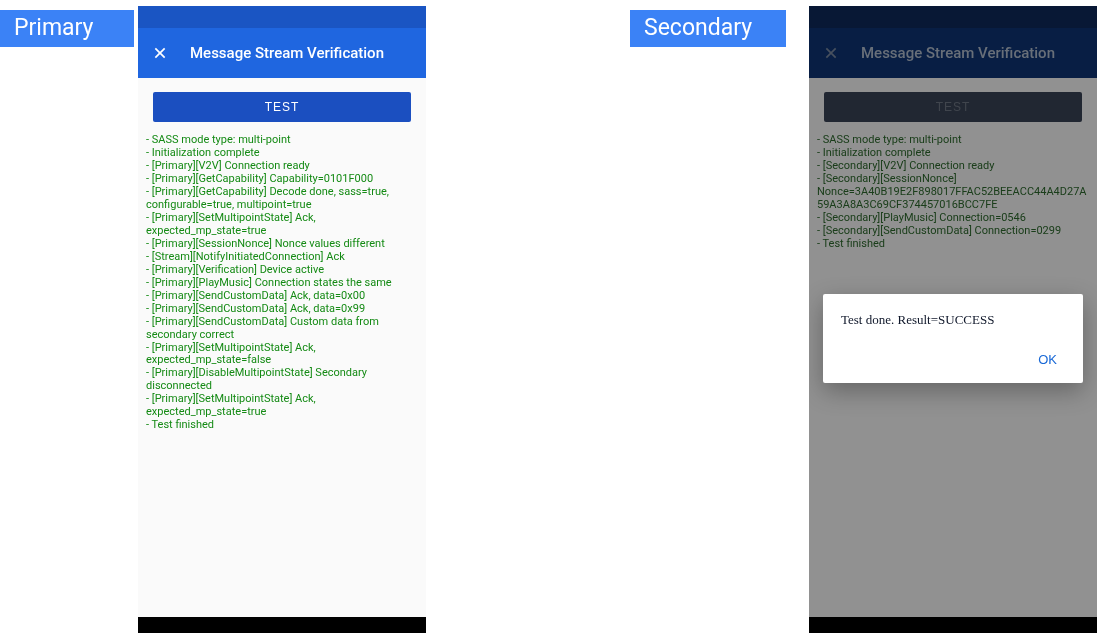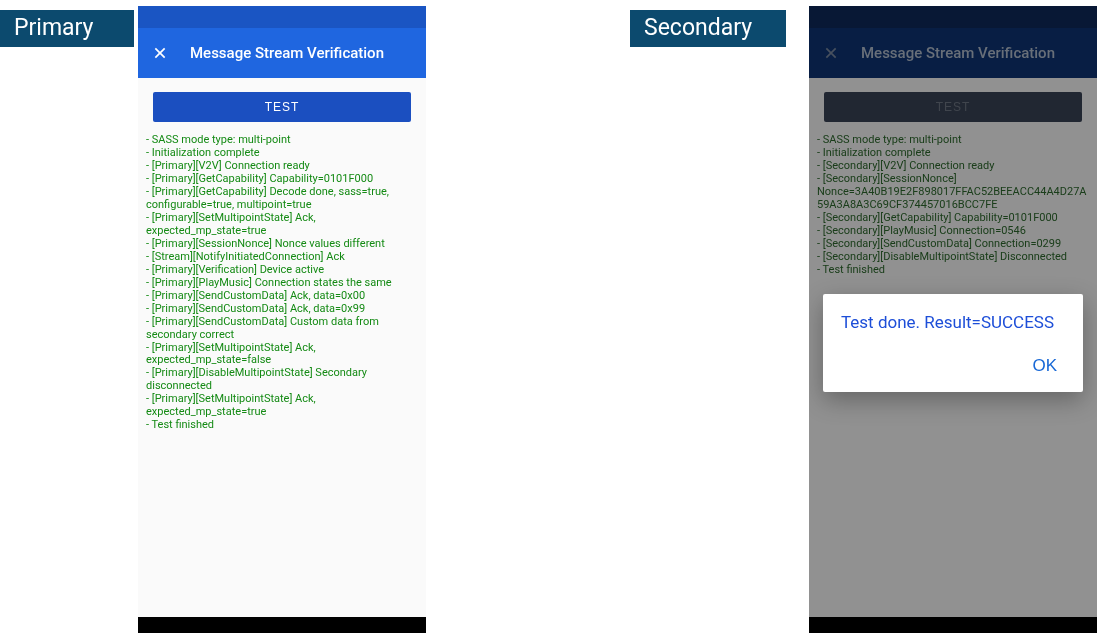--- a/index.html
+++ b/index.html
@@ -7,21 +7,21 @@
       width: 1100px;
       height: 639px;
       background: #fff;
       font-family: Roboto, Arial, sans-serif;
       position: relative;
       overflow: hidden;
     }
     .tag {
       position: absolute;
       top: 10px;
-      background: #0c4a6e;
+      background: #3b82f6;
       color: #fff;
       font-size: 23px;
       padding: 4px 14px 6px 14px;
       font-weight: 400;
     }
     .tag.primary { left: 0; width: 134px; }
     .tag.secondary { left: 630px; width: 156px; }
     .phone {
       position: absolute;
       top: 6px;
@@ -111,32 +111,33 @@
       position: absolute;
       left: 14px; right: 14px;
       top: 288px;
       background: #fff;
       border-radius: 2px;
       padding: 18px 18px 10px 18px;
       box-shadow: 0 8px 24px rgba(0,0,0,0.3);
       z-index: 5;
     }
     .dialog-text {
-      font-size: 17px;
-      color: #1d4ed8;
+      font-size: 13px;
+      color: #0f172a;
       margin-bottom: 18px;
+      font-family: Liberation Serif, serif;
     }
     .dialog-actions {
       text-align: right;
     }
     .dialog-ok {
       background: none;
       border: none;
       color: #1868d6;
-      font-size: 17px;
+      font-size: 13px;
       font-weight: 500;
       padding: 6px 8px;
       cursor: pointer;
     }
   </style>
 </head>
 <body>
 
 <div class="tag primary">Primary</div>
 <div class="tag secondary">Secondary</div>
@@ -188,24 +189,22 @@
     </span>
     <span class="app-title">Message Stream Verification</span>
   </div>
   <div class="content">
     <button class="test-btn">TEST</button>
     <div class="log" id="secondary-log">
         <div> - SASS mode type: multi-point</div>
         <div> - Initialization complete</div>
         <div> - [Secondary][V2V] Connection ready</div>
         <div> - [Secondary][SessionNonce] Nonce=3A40B19E2F898017FFAC52BEEACC44A4D27A59A3A8A3C69CF374457016BCC7FE</div>
-        <div> - [Secondary][GetCapability] Capability=0101F000</div>
         <div> - [Secondary][PlayMusic] Connection=0546</div>
         <div> - [Secondary][SendCustomData] Connection=0299</div>
-        <div> - [Secondary][DisableMultipointState] Disconnected</div>
         <div> - Test finished</div>
       </div>
   </div>
   <div class="bottom-nav"></div>
   <div class="dim-overlay"></div>
   <div class="dialog">
     <div class="dialog-text">Test done. Result=SUCCESS</div>
     <div class="dialog-actions">
       <button class="dialog-ok">OK</button>
     </div>

